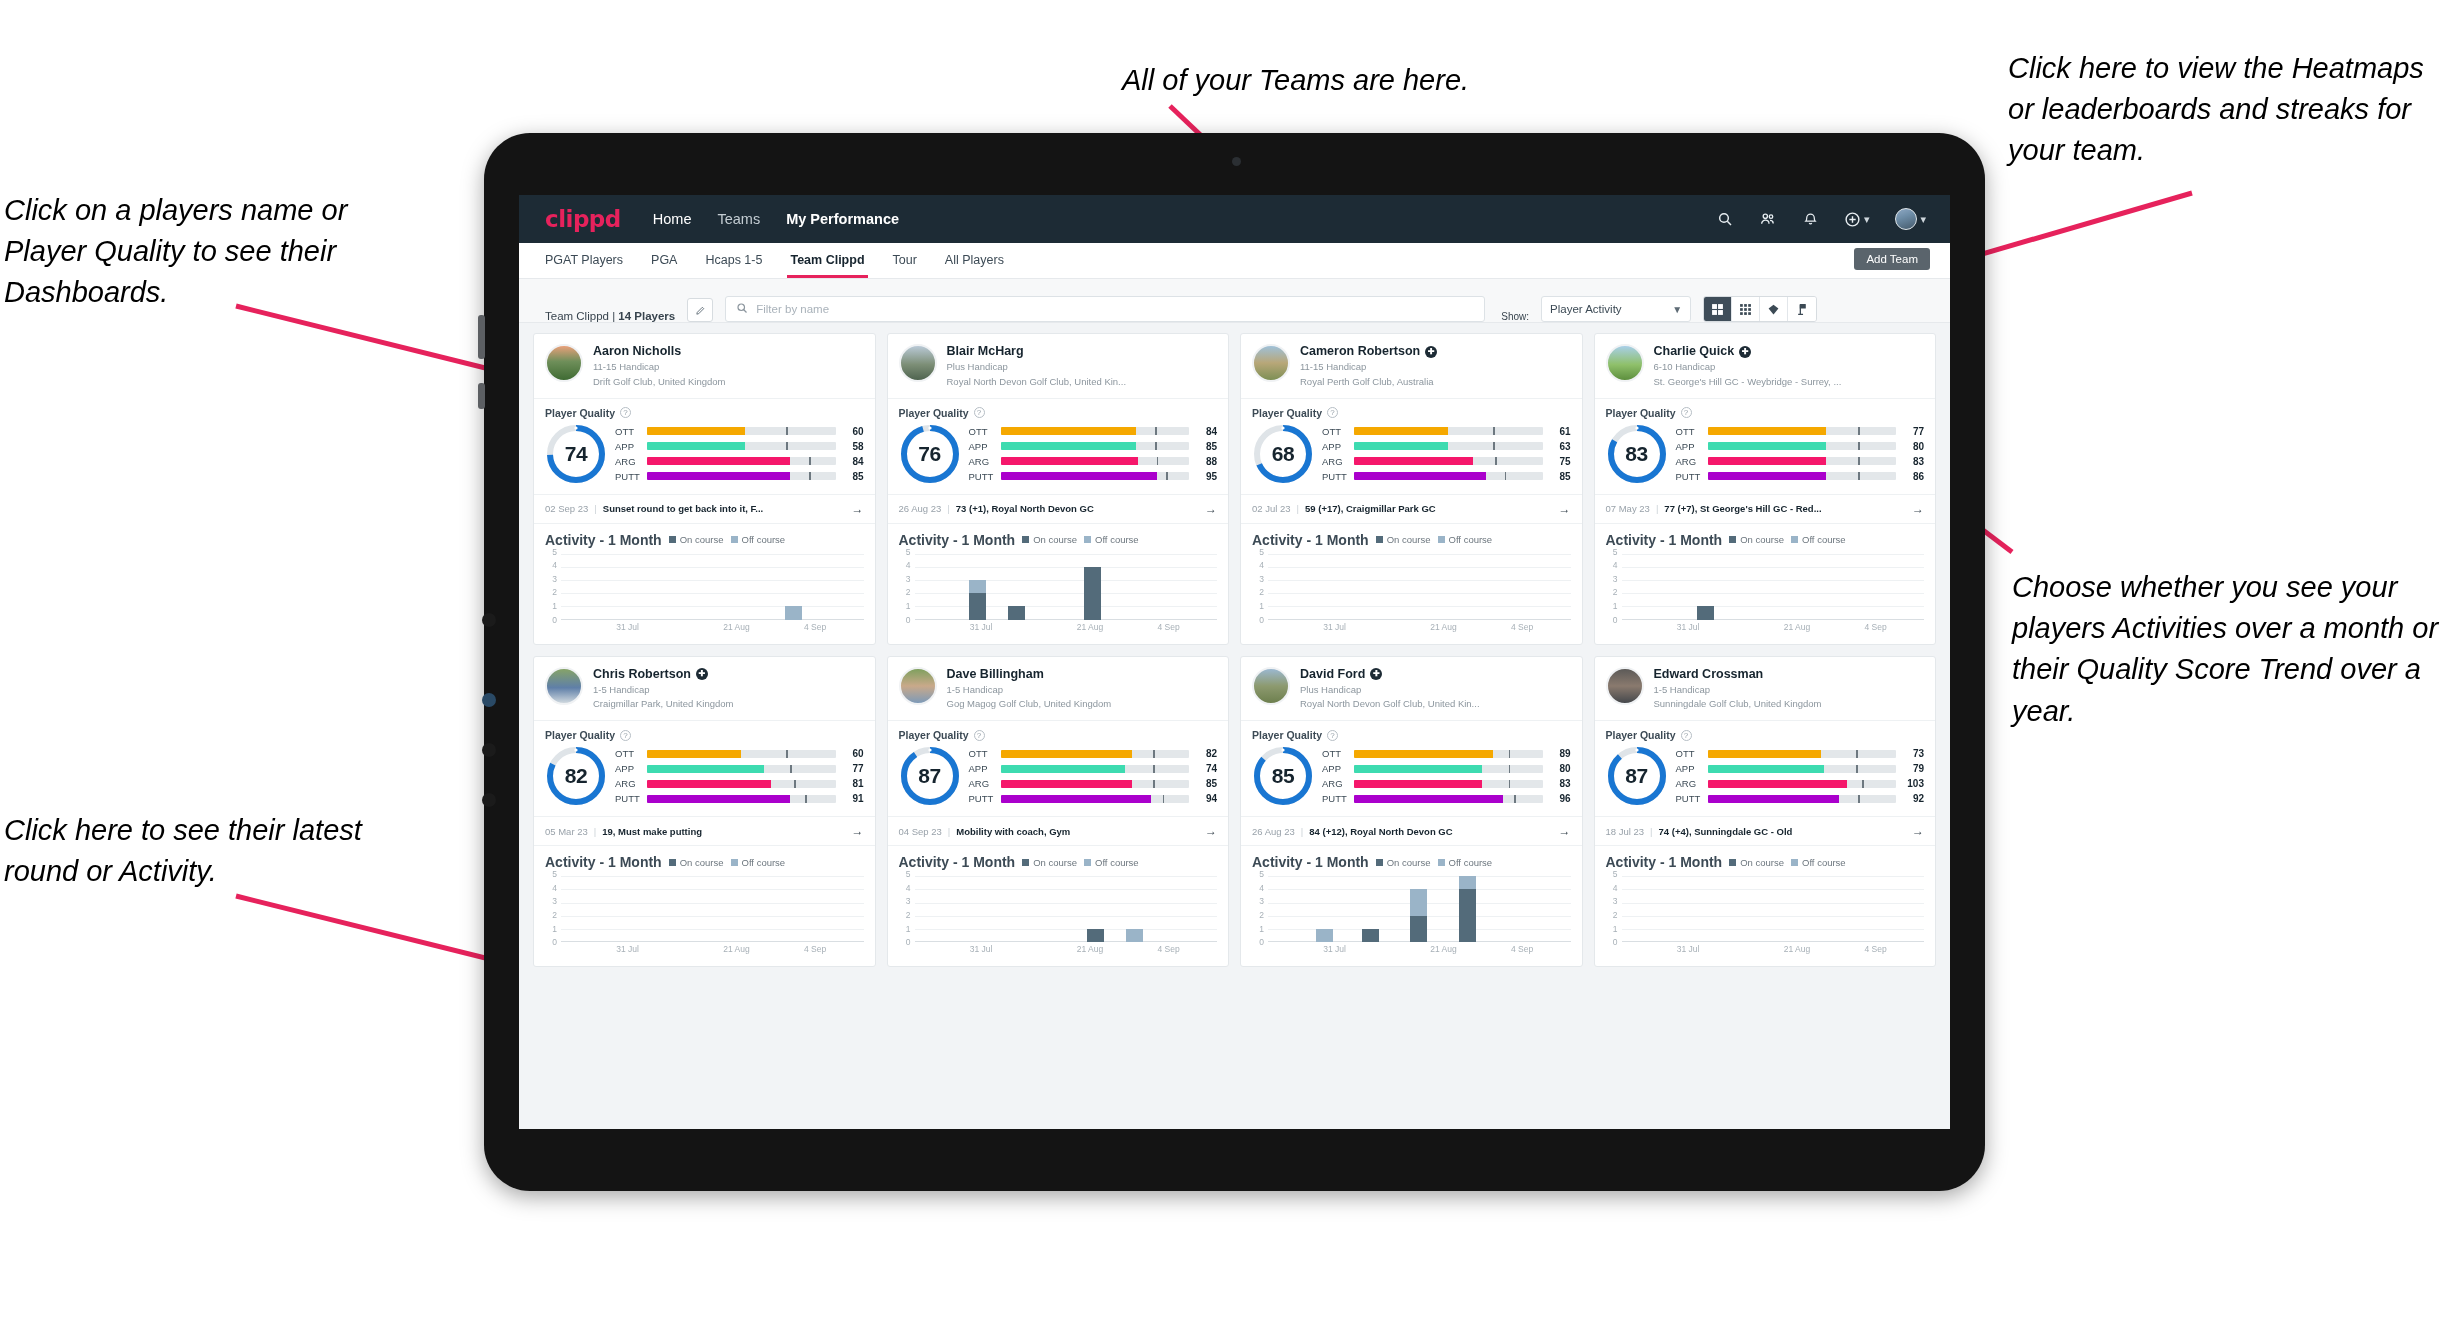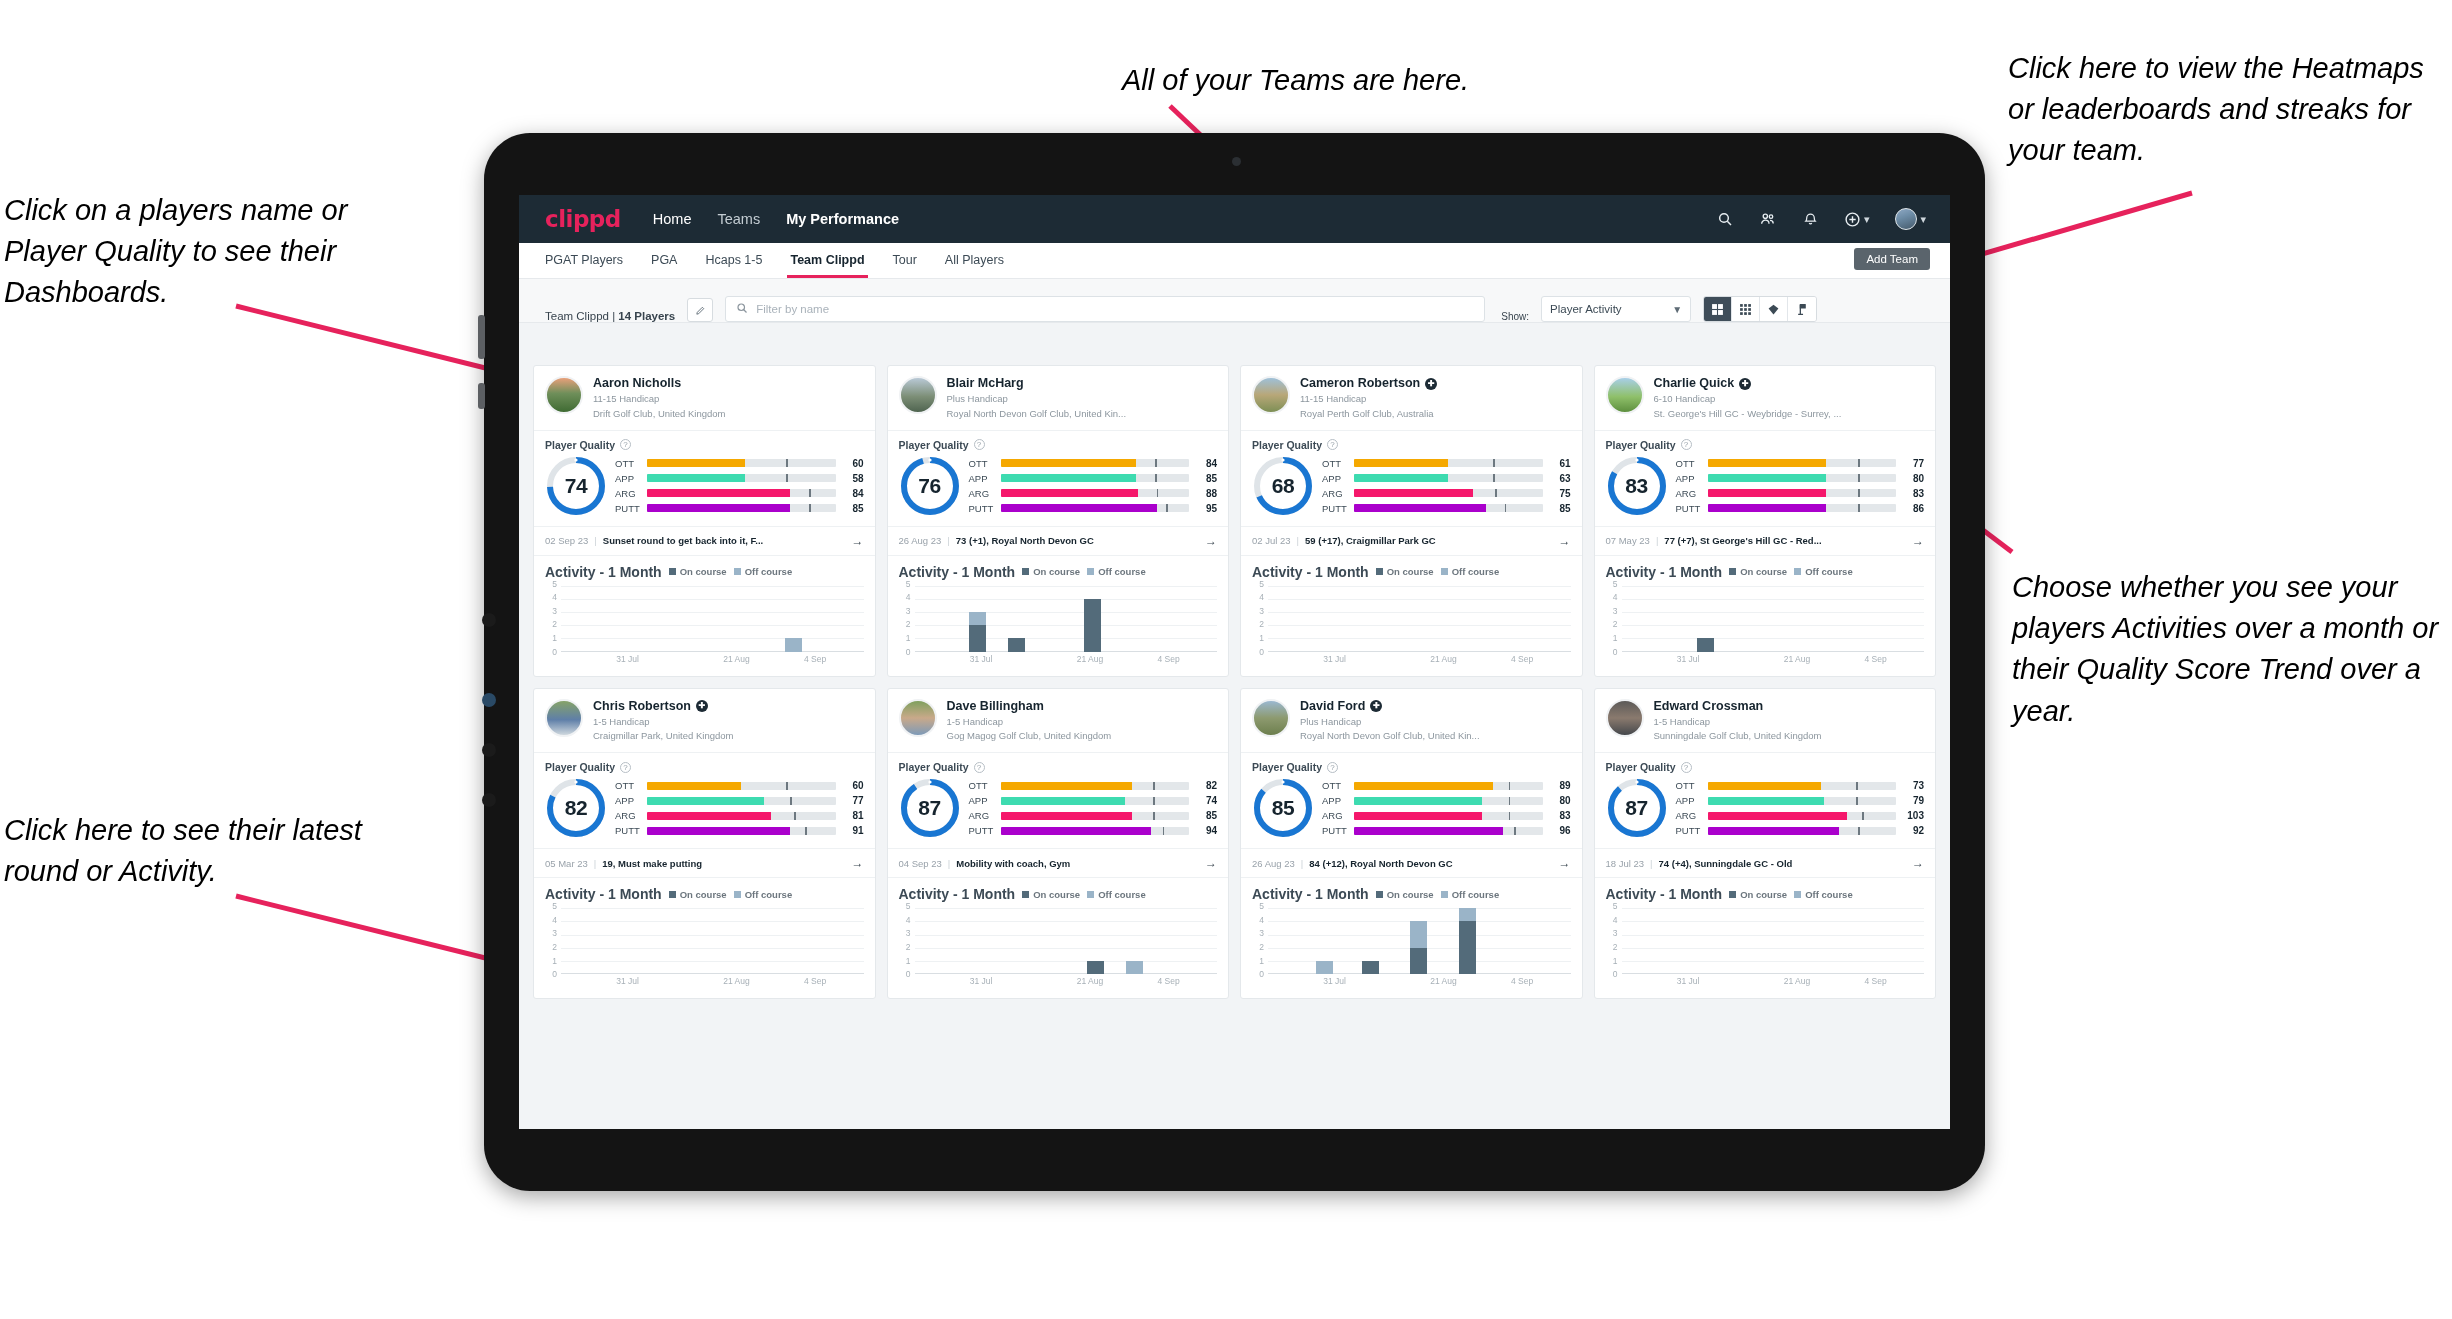--- a/index.html
+++ b/index.html
@@ -100,21 +100,21 @@
     display:flex; align-items:center; padding: 0 8px; font-size:11.5px; color:#3c4a55;
   }
   .select .cv { margin-left:auto; color:#5e6b75; font-size: 10px;}
   .viewgroup { display:flex; border:1px solid #d7dce0; border-radius:3px; overflow:hidden; height:26px; }
   .viewbtn { width:28px; height:100%; display:flex; align-items:center; justify-content:center;
     background:#fff; border-right:1px solid #e2e6ea; color:#3c4a55; }
   .viewbtn:last-child { border-right:0; }
   .viewbtn.active { background:#3f4d59; color:#fff; }
 
   .content { background:#f2f4f6; padding: 10px 14px 0 14px; height: calc(934px - 48px - 36px - 44px); }
-  .grid { display:grid; grid-template-columns: repeat(4, 1fr); gap: 11px; margin-top: 32px; }
+  .grid { display:grid; grid-template-columns: repeat(4, 1fr); gap: 11px; }
 
   
   .card { background:#ffffff; border:1px solid #e4e8eb; border-radius:3px; overflow:hidden; }
   .card-head { display:flex; gap:10px; padding: 10px 11px 9px 11px; align-items:flex-start;
     border-bottom:1px solid #eef1f3;}
   .pavatar { width: 38px; height:38px; border-radius:50%; flex:0 0 38px; border:2px solid #f0f2f4; background:#b9c6cf;}
   .pname { font-size: 12.5px; font-weight:700; color:#16242e; display:flex; align-items:center; gap:5px; line-height:1.2;}
   .verify { width:12px; height:12px; border-radius:50%; background:#1d2b35; color:#fff;
     font-size:8px; display:inline-flex; align-items:center; justify-content:center;}
   .pmeta { font-size: 9.5px; color:#8c969e; margin-top:2px; line-height:1.35; white-space:nowrap; overflow:hidden; text-overflow:ellipsis; max-width:188px;}
@@ -138,21 +138,21 @@
 
   .round-row { display:flex; align-items:center; gap:6px; padding: 7px 11px; border-top:1px solid #eef1f3;
     border-bottom:1px solid #eef1f3;}
   .rdate { font-size: 9.5px; color:#99a2aa; white-space:nowrap;}
   .rsep { color:#ccd3d8; font-size:9.5px;}
   .rtext { font-size: 9.5px; color:#16242e; font-weight:700; white-space:nowrap; overflow:hidden; text-overflow:ellipsis;}
   .rarrow { margin-left:auto; color:#38444e; font-size: 12px;}
 
   .act-head { display:flex; align-items:center; gap:7px; padding: 8px 11px 4px 11px; }
   .act-title { font-size: 14px; color:#3c4a55; font-weight:700;}
-  .leg { display:flex; align-items:center; gap:4px; font-size: 9.5px; color:#6c767e;font-weight:bold;}
+  .leg { display:flex; align-items:center; gap:4px; font-size: 9.5px; color:#6c767e;}
   .swatch { width: 7px; height: 7px; }
   .chart { position:relative; height: 84px; margin: 0 11px 8px 11px; }
   .yax { position:absolute; left:0; top:0; bottom:16px; width: 14px; }
   .ytick { position:absolute; right: 2px; font-size: 8.5px; color:#a7b0b7; transform: translateY(-50%); }
   .plot { position:absolute; left: 16px; right: 0; top: 2px; bottom: 16px; }
   .gline { position:absolute; left:0; right:0; height:1px; background:#eef1f3;}
   .axis { position:absolute; left:0; right:0; bottom:0; height:1px; background:#d9dee2;}
   .bar { position:absolute; bottom:0; width: 17px; }
   .seg { position:absolute; left:0; right:0; }
   .xax { position:absolute; left:16px; right:0; bottom:0; height:14px;}

